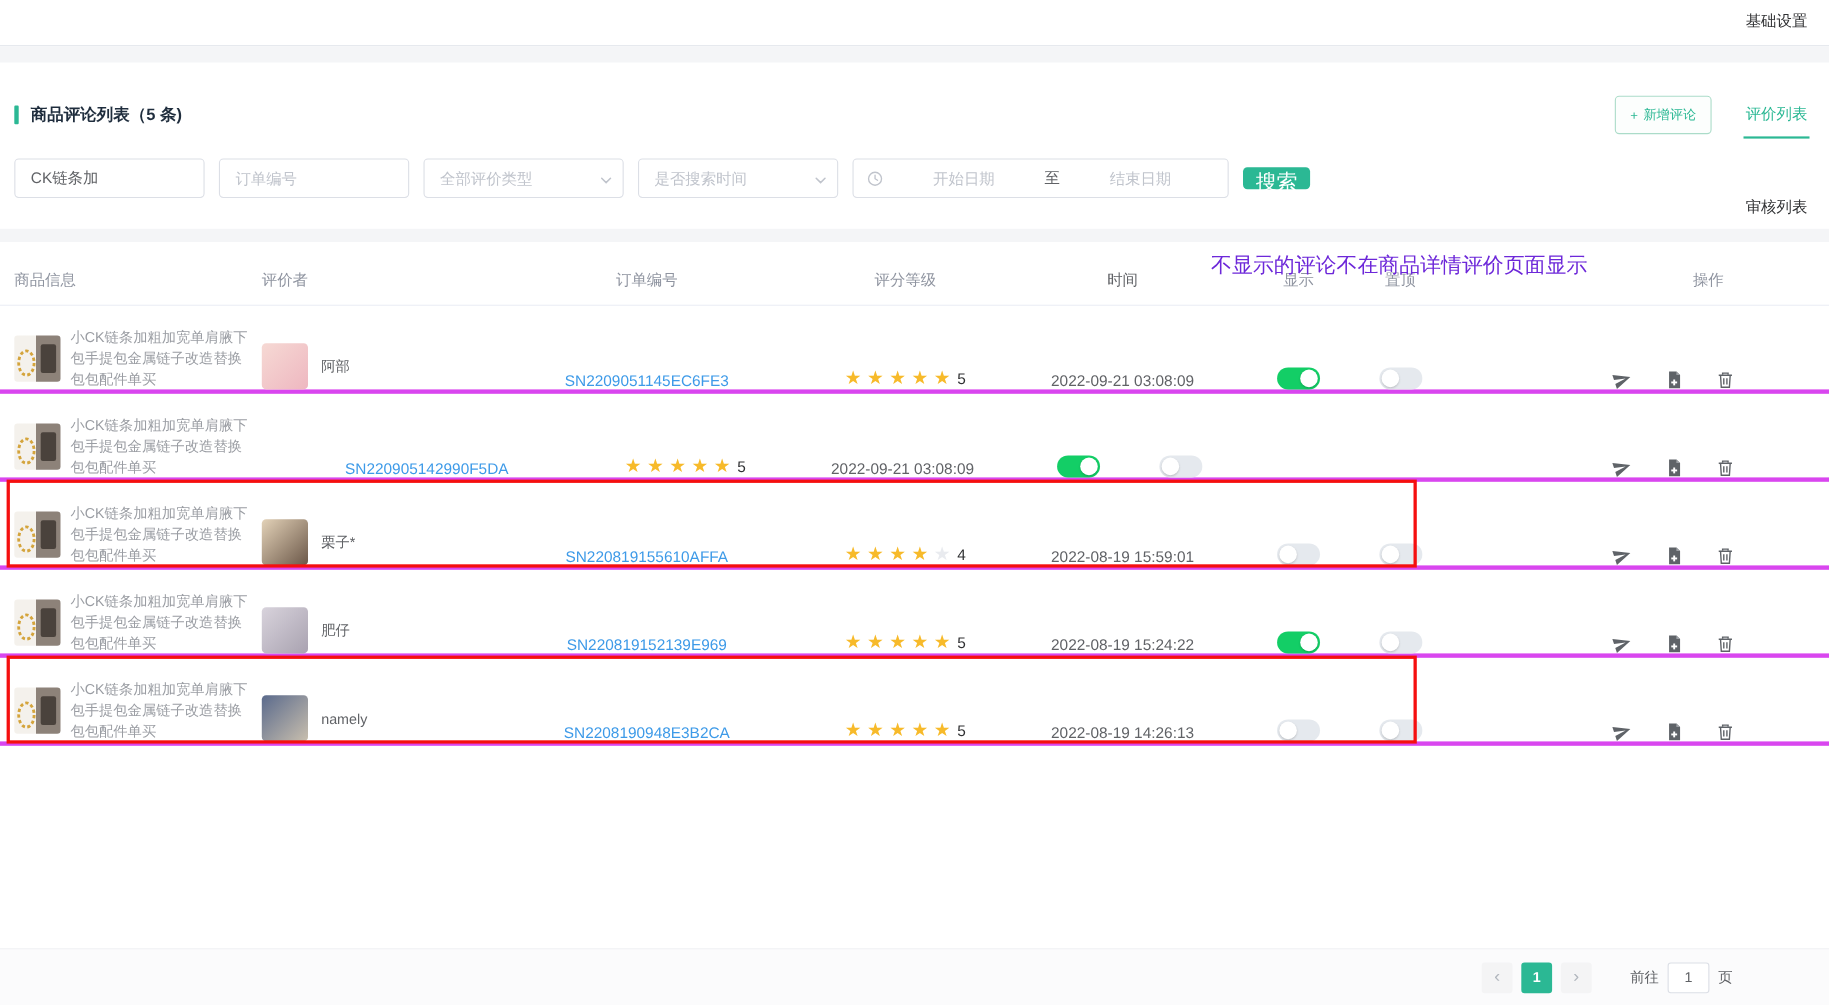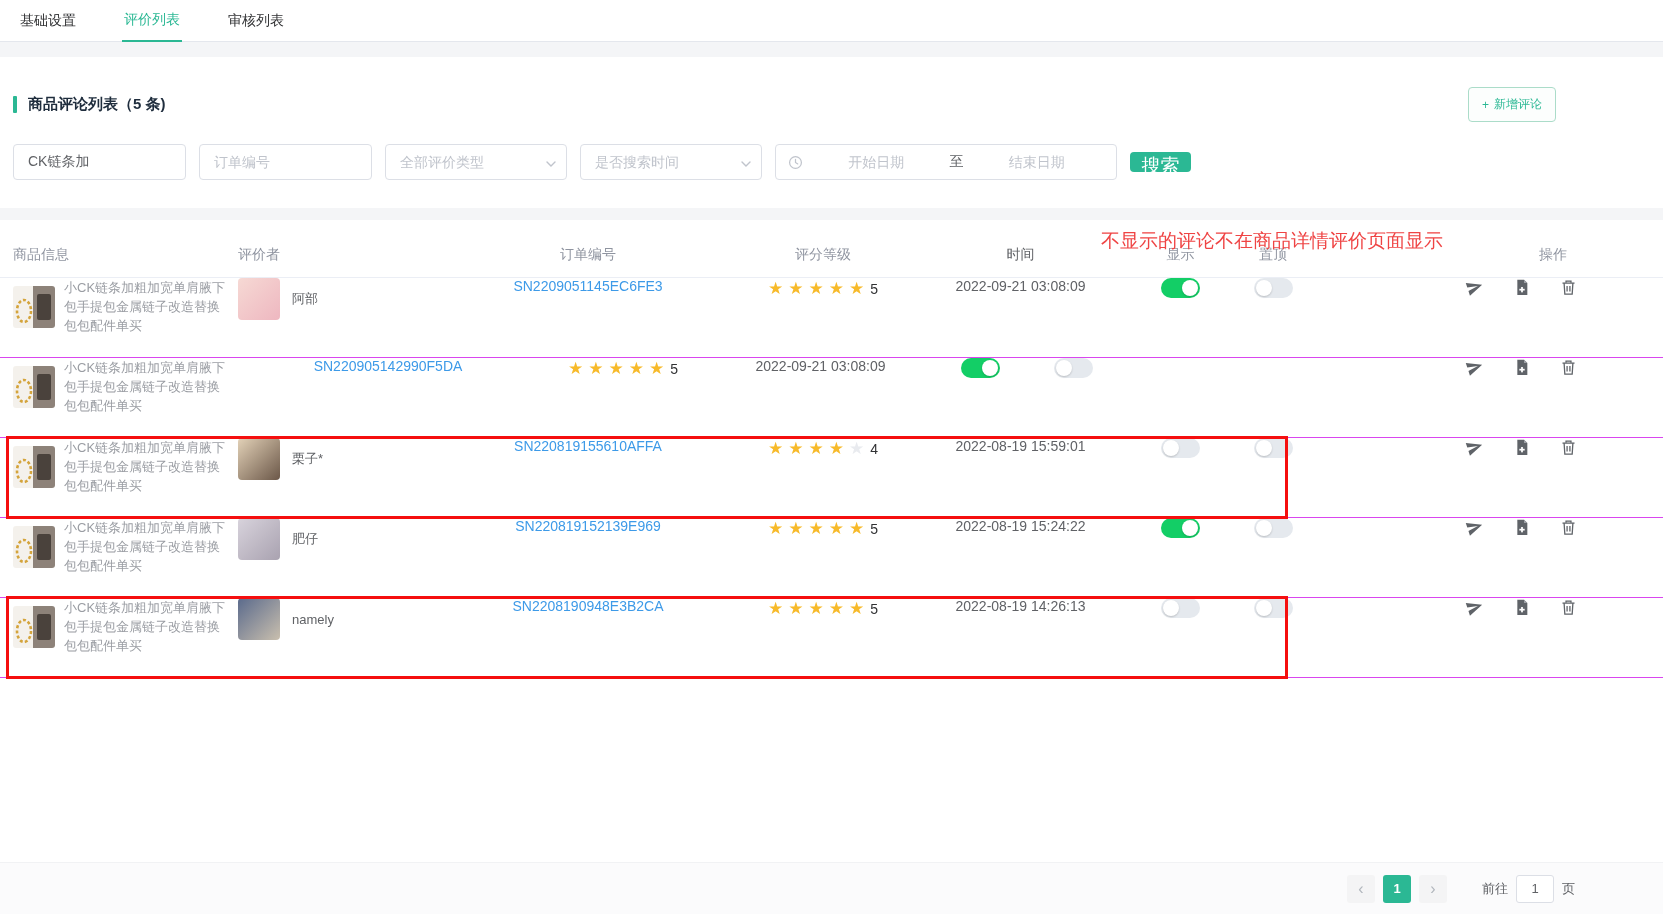--- a/index.html
+++ b/index.html
@@ -4,21 +4,21 @@
 <style>
   * { box-sizing: border-box; }
   html,body { margin:0; padding:0; }
   body {
     width:1663px; height:914px; position:relative; overflow:hidden;
     background:#fff; color:#303133;
     font-family:"Liberation Sans","DejaVu Sans",sans-serif; font-size:14px;
   }
   
   .tabs { display:flex; gap:44px; padding:0 18px; height:42px;
-          align-items:flex-end; border-bottom:1px solid #e4e7ed; background:#fff; }
+          align-items:flex-end; border-bottom:1px solid #e4e7ed; background:#fff;flex-direction:column; }
   .tab { padding:11px 2px; cursor:pointer; color:#303133; }
   .tab.active { color:#2bb894; border-bottom:2px solid #2bb894; margin-bottom:-1px; }
   .gap { height:15px; background:#f4f5f7; }
   .gap2 { height:12px; background:#f4f5f7; }
   
   .panel1 { background:#fff; padding:30px 13px 28px 13px; }
   .title-row { display:flex; align-items:center; justify-content:space-between; padding-right:94px; }
   .sec-title { display:flex; align-items:center; gap:11px; font-size:15px; font-weight:bold; color:#1f2d3d; }
   .title-bar { width:4px; height:17px; background:#2bb894; border-radius:1px; }
   .add-btn { display:flex; align-items:center; gap:5px; border:1px solid #abdcc9; color:#2bb894;
@@ -32,24 +32,24 @@
   .w-keyword,.w-order { width:173px; }
   .w-select { width:182px; padding-right:30px; }
   .chev { position:absolute; right:9px; top:12px; }
   .daterange { width:342px; gap:6px; }
   .daterange input { text-align:center; }
   .dr-sep { color:#606266; flex:0 0 auto; }
   .search-btn { width:61px; height:20px; background:#2bb894; color:#fff; border:none;
                 border-radius:4px; font-size:19px; cursor:pointer; font-family:inherit; }
   
   .panel2 { background:#fff; position:relative; height:654px; }
-  .annotation { position:absolute; top:8px; right:220px; color:#ef4444; font-size:19px; z-index:4; }
+  .annotation { position:absolute; top:8px; right:220px; color:#6d28d9; font-size:19px; z-index:4; }
   .thead { display:flex; align-items:center; height:58px; padding-top:12px;
            color:#8f94a0; font-size:14px; border-bottom:1px solid #ebeef5; }
-  .trow { display:flex; align-items:flex-start; height:80px; border-bottom:1px solid #d946ef; position:relative; }
+  .trow { display:flex; align-items:flex-end; height:80px; border-bottom:4px solid #d946ef; position:relative; }
   .col { display:flex; align-items:center; }
   .col-product  { width:238px; padding-left:13px; gap:9px; }
   .col-reviewer { width:200px; gap:12px; }
   .col-order    { width:300px; justify-content:center; }
   .col-rating   { width:170px; justify-content:center; }
   .col-time     { width:225px; justify-content:center; color:#606266; }
   .col-show     { width:95px;  justify-content:center; }
   .col-top      { width:90px;  justify-content:center; }
   .col-actions  { flex:1; justify-content:flex-end; gap:30px; padding-right:86px; }
   .thead .col-actions { padding-right:96px; }

